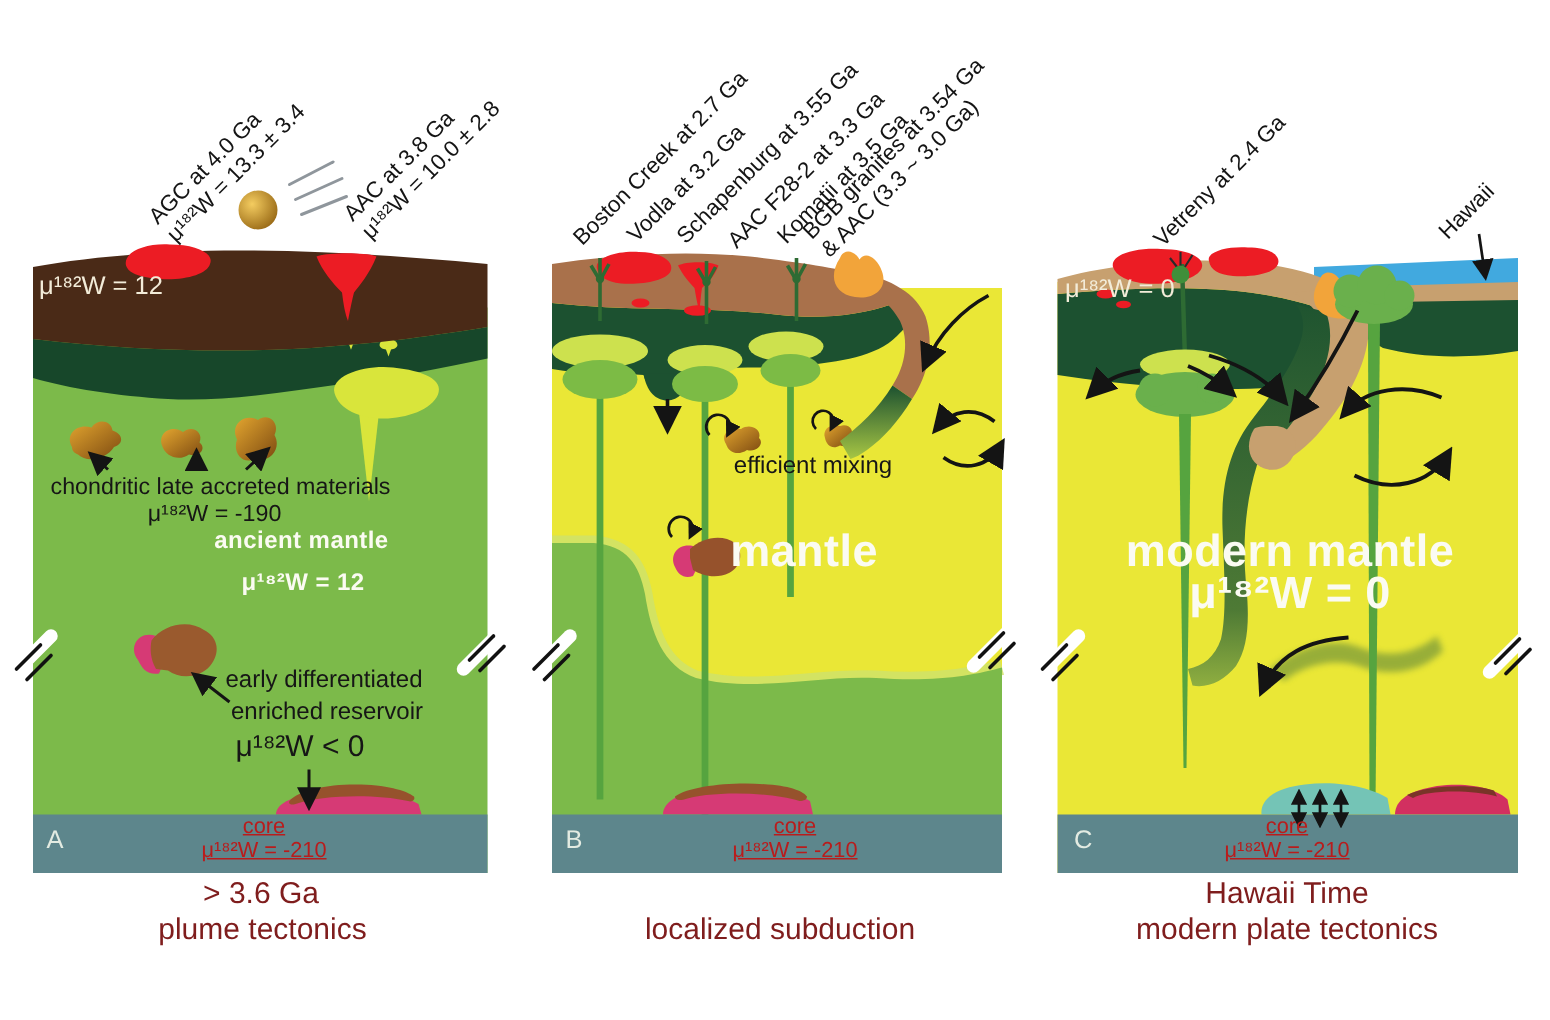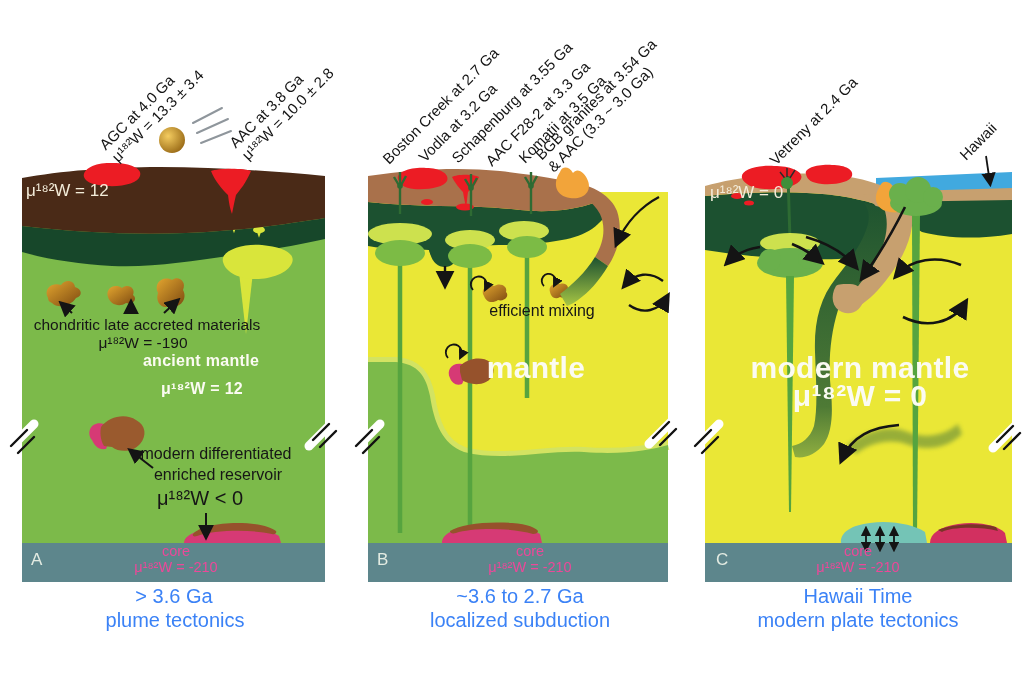--- a/index.html
+++ b/index.html
@@ -8,23 +8,23 @@
   .stage svg{position:absolute;left:0;top:0;}
   .t{position:absolute;white-space:nowrap;color:#161616;}
   .c{transform:translateX(-50%);}
   .rot{position:absolute;white-space:nowrap;color:#141414;font-size:15px;line-height:17px;
        transform:rotate(-45deg);transform-origin:0 100%;}
   .rot span{display:block;}
   .crustlab{font-size:17px;color:#f3ecd9;}
   .mantlelab{font-weight:bold;color:#fbfbf2;font-size:30px;letter-spacing:.3px;}
   .mantlelab.big{font-size:16px;margin-left:25px;}
   .blacklab{font-size:15.5px;}
-  .corelab{font-size:14.5px;color:#ec4899;}
+  .corelab{font-size:14.5px;color:#b91c1c;text-decoration:underline;}
   .letter{font-size:17px;color:#e3ebe2;}
-  .cap{font-size:20px;color:#3b82f6;}
+  .cap{font-size:20px;color:#7f1d1d;}
 </style>
 </head>
 <body>
 
 <div class="stage">
 
 <svg width="1033" height="680" viewBox="0 0 1033 680">
   <defs>
     <marker id="ah" markerWidth="8" markerHeight="8" viewBox="0 0 10 10" refX="7" refY="5" orient="auto-start-reverse">
       <path d="M0,0 L10,5 L0,10 Z" fill="#141414"></path>
@@ -291,35 +291,34 @@
 </div>
 <div class="rot" style="left:968px;top:146px">
   <span>Hawaii</span>
 </div>
 
 <div class="t crustlab" style="left:26px;top:181px">μ¹⁸²W = 12</div>
 <div class="t blacklab c" style="left:147px;top:316px">chondritic late accreted materials</div>
 <div class="t blacklab c" style="left:143px;top:334px">μ¹⁸²W = -190</div>
 <div class="t mantlelab big c" style="left:176px;top:352px">ancient mantle</div>
 <div class="t mantlelab big c" style="left:177px;top:380px">μ¹⁸²W = 12</div>
-<div class="t blacklab c" style="left:216px;top:445px;font-size:16px">modern differentiated</div>
+<div class="t blacklab c" style="left:216px;top:445px;font-size:16px">early differentiated</div>
 <div class="t blacklab c" style="left:218px;top:466px;font-size:16px">enriched reservoir</div>
 <div class="t blacklab c" style="left:200px;top:487px;font-size:20px">μ¹⁸²W &lt; 0</div>
 <div class="t corelab c" style="left:176px;top:543px">core</div>
 <div class="t corelab c" style="left:176px;top:559px">μ¹⁸²W = -210</div>
 <div class="t letter" style="left:31px;top:550px">A</div>
 <div class="t cap c" style="left:174px;top:585px">&gt; 3.6 Ga</div>
 <div class="t cap c" style="left:175px;top:609px">plume tectonics</div>
 
 <div class="t blacklab c" style="left:542px;top:302px;font-size:16px">efficient mixing</div>
 <div class="t mantlelab c" style="left:536px;top:351px">mantle</div>
 <div class="t corelab c" style="left:530px;top:543px">core</div>
 <div class="t corelab c" style="left:530px;top:559px">μ¹⁸²W = -210</div>
 <div class="t letter" style="left:377px;top:550px">B</div>
-<div class="t cap c" style="left:520px;top:585px">~3.6 to 2.7 Ga</div>
 <div class="t cap c" style="left:520px;top:609px">localized subduction</div>
 
 <div class="t crustlab" style="left:710px;top:183px">μ¹⁸²W = 0</div>
 <div class="t mantlelab c" style="left:860px;top:351px">modern mantle</div>
 <div class="t mantlelab c" style="left:860px;top:379px">μ¹⁸²W = 0</div>
 <div class="t corelab c" style="left:858px;top:543px">core</div>
 <div class="t corelab c" style="left:858px;top:559px">μ¹⁸²W = -210</div>
 <div class="t letter" style="left:716px;top:550px">C</div>
 <div class="t cap c" style="left:858px;top:585px">Hawaii Time</div>
 <div class="t cap c" style="left:858px;top:609px">modern plate tectonics</div>

